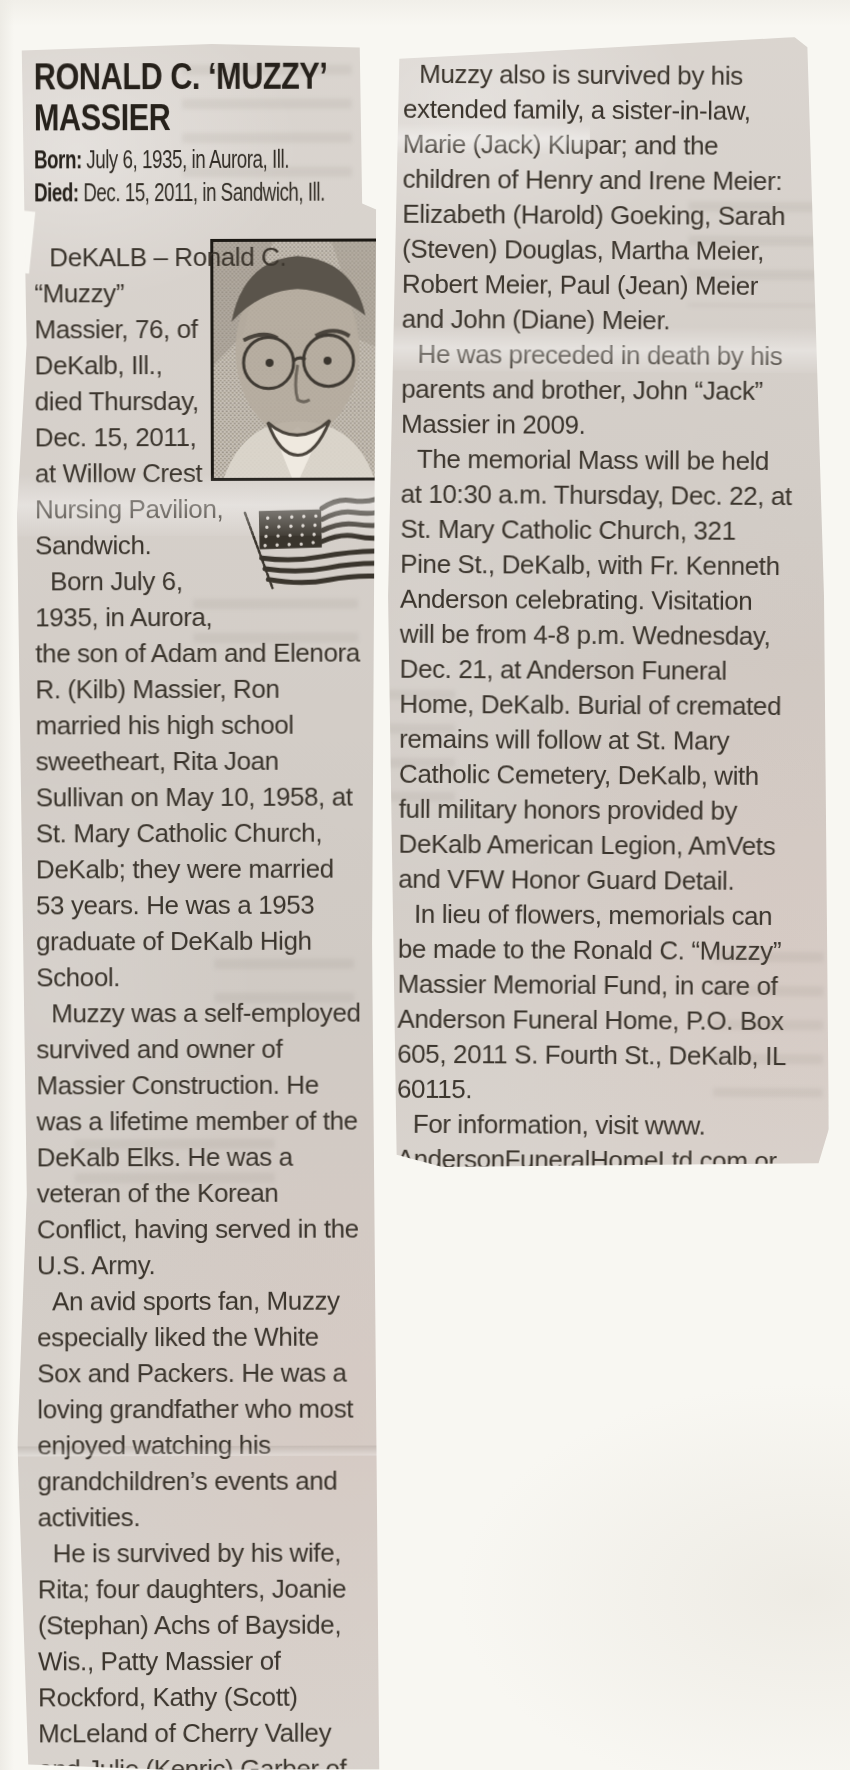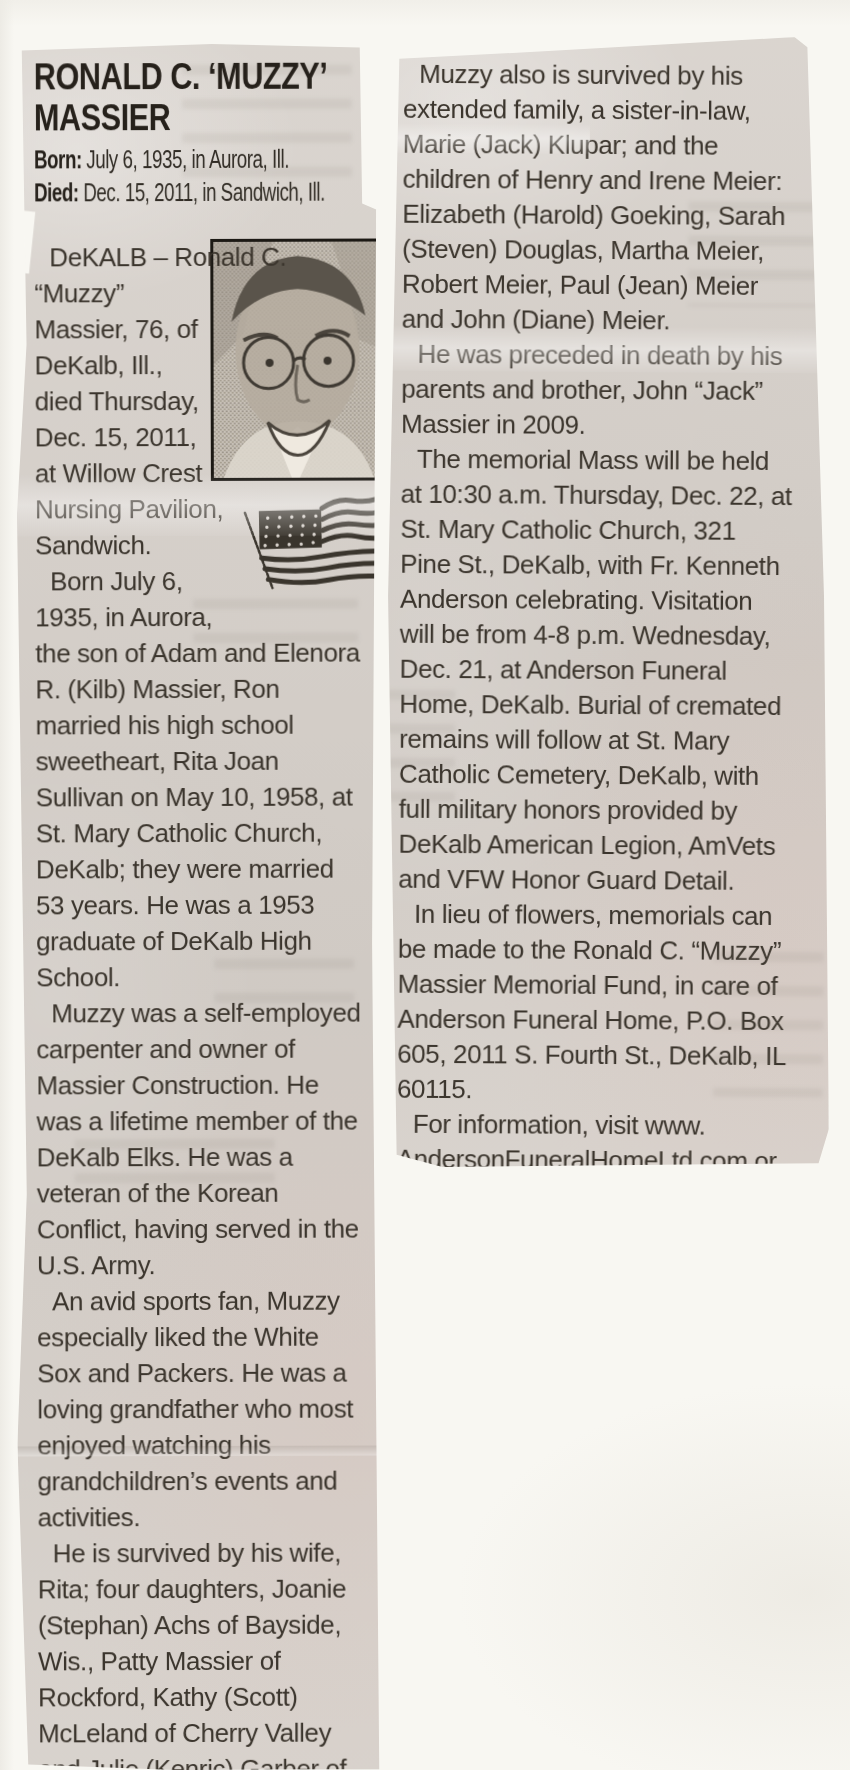--- a/index.html
+++ b/index.html
@@ -160,21 +160,21 @@
             <path d="M89,52 q20,-6 34,-1 t27,5" stroke-width="5"></path>
             <path d="M27,61 q30,8 60,6 t62,2" stroke-width="5"></path>
             <path d="M29,72 q32,9 62,7 t60,3" stroke-width="5"></path>
             <path d="M31,83 q32,10 60,8 t58,4" stroke-width="5"></path>
           </g>
         </svg>
       </div>
 
       <p>DeKALB – Ronald C. “Muzzy” Massier, 76, of DeKalb, Ill., died Thursday, Dec. 15, 2011, at Willow Crest Nursing Pavilion, Sandwich.</p>
       <p>Born July 6, 1935, in Aurora, the son of Adam and Elenora R. (Kilb) Massier, Ron married his high school sweetheart, Rita Joan Sullivan on May 10, 1958, at St. Mary Catholic Church, DeKalb; they were married 53 years. He was a 1953 graduate of DeKalb High School.</p>
-      <p>Muzzy was a self-employed carpenter and owner of Massier Construction. He was a lifetime member of the DeKalb Elks. He was a veteran of the Korean Conflict, having served in the U.S. Army.</p>
+      <p>Muzzy was a self-employed survived and owner of Massier Construction. He was a lifetime member of the DeKalb Elks. He was a veteran of the Korean Conflict, having served in the U.S. Army.</p>
       <p>An avid sports fan, Muzzy especially liked the White Sox and Packers. He was a loving grandfather who most enjoyed watching his grandchildren’s events and activities.</p>
       <p>He is survived by his wife, Rita; four daughters, Joanie (Stephan) Achs of Bayside, Wis., Patty Massier of Rockford, Kathy (Scott) McLeland of Cherry Valley and Julie (Kenric) Garber of Phoenix; nine grandchildren, Alexis, Brianna, Max, Marcus, Conner, Kaitlyn, Dane, Ethan and Jonathan, who will miss their Poppi; brother, Clarence (Marie) Massier of DeKalb; and many nieces and nephews.</p>
     </div>
   </div>
 </div>
 
 <div class="clip right-clip">
   <div class="ghost" style="left:300px;top:150px;width:130px;height:120px;"></div>
   <div class="ghost" style="left:0px;top:640px;width:70px;height:130px;"></div>
   <div class="ghost" style="left:330px;top:900px;width:110px;height:160px;"></div>

